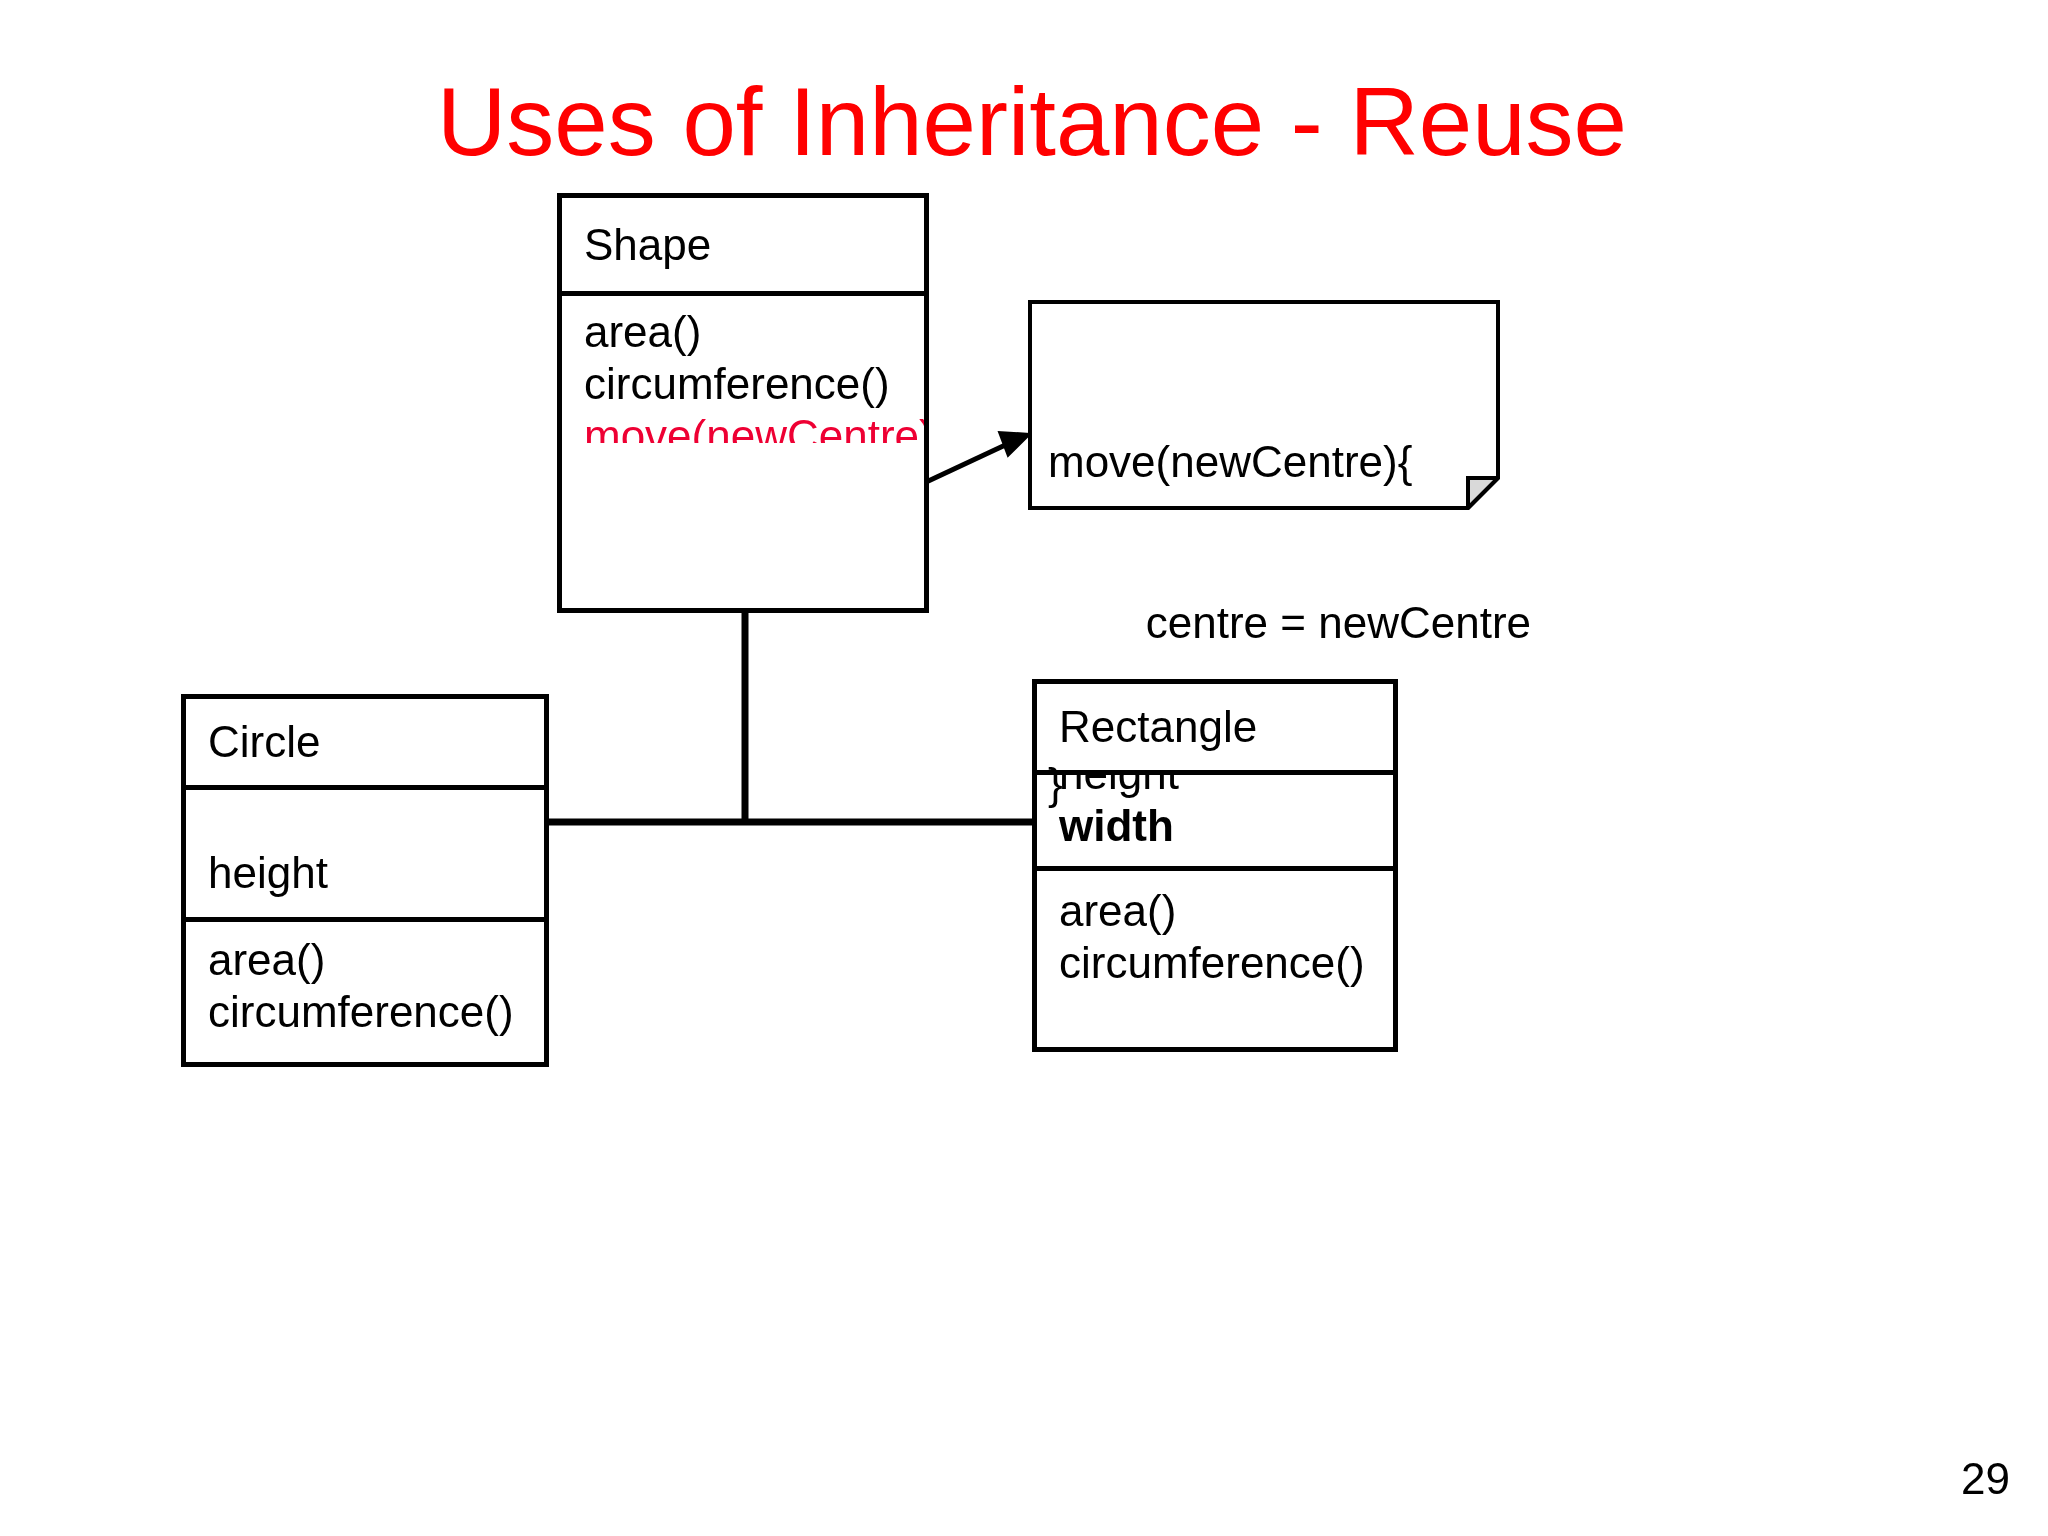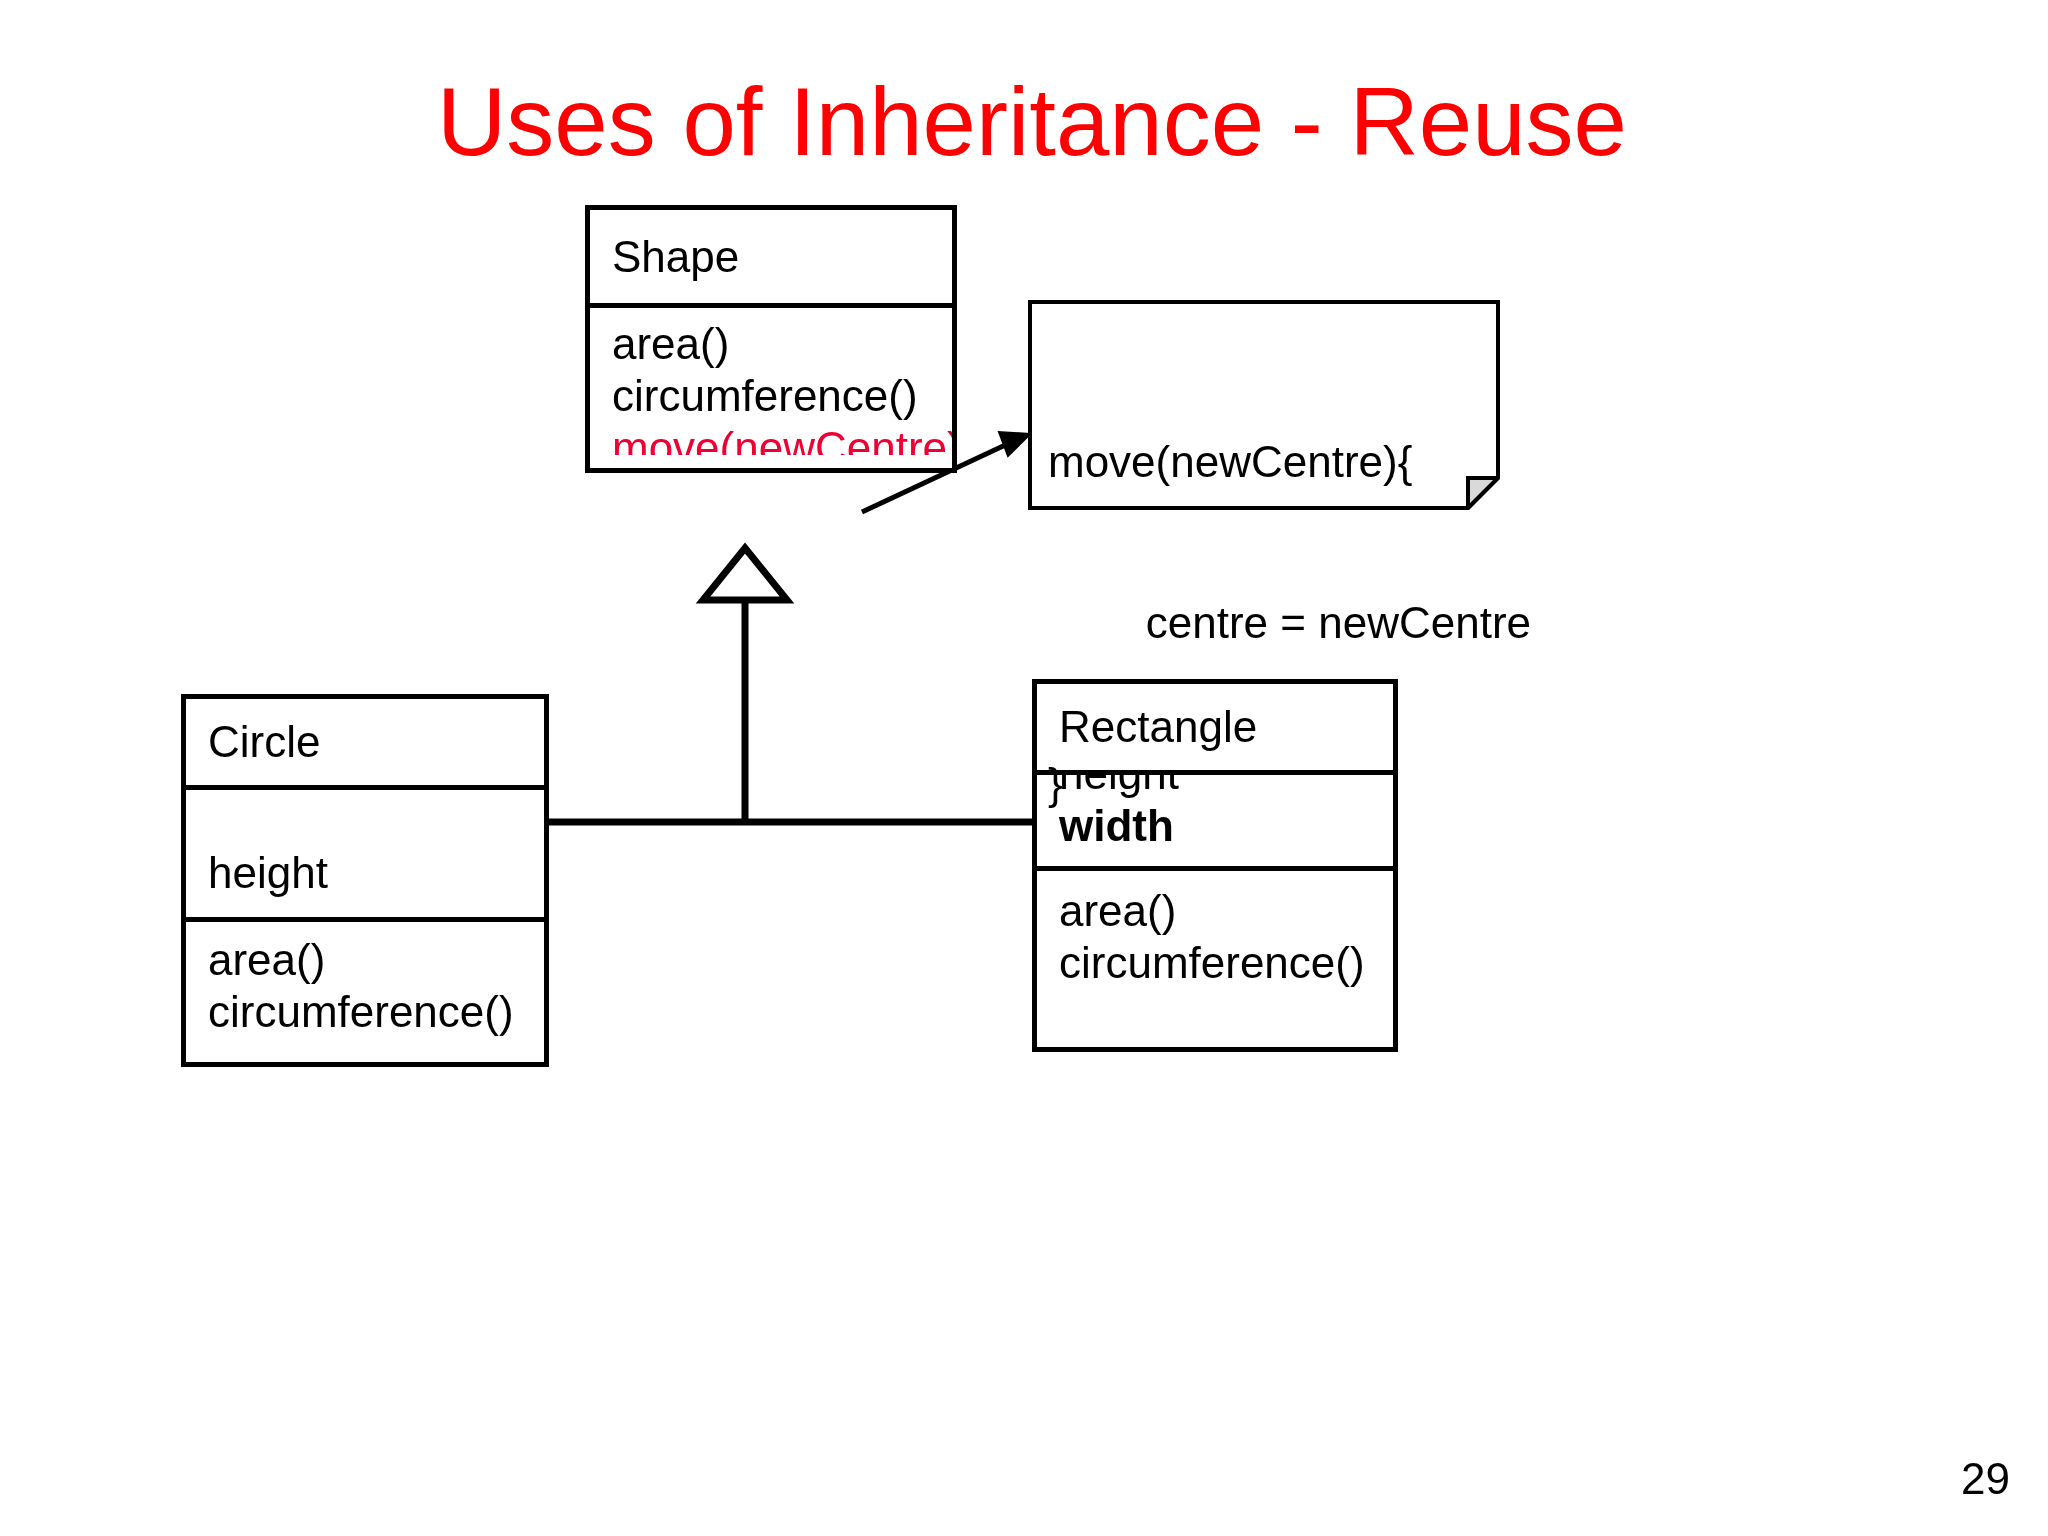--- a/index.html
+++ b/index.html
@@ -63,21 +63,21 @@
     justify-content: flex-start;
   }
   .member-line {
     white-space: nowrap;
   }
   .member-line.accent {
     color: #ee0033;
   }
 
   
-  #class-shape       { left: 585px;  top: 193px;  width: 372px;  height: 268px; margin-top: 12px; }
+  #class-shape       { left: 557px;  top: 193px;  width: 372px;  height: 420px; }
   #class-shape .c-name    { height: 93px; }
   #class-shape .c-attrs   { height: 110px; padding-bottom: 12px; }
   #class-shape .c-ops     { height: 152px; padding-top: 10px; }
 
   #class-circle      { left: 181px;  top: 694px;  width: 368px;  height: 373px; }
   #class-circle .c-name   { height: 86px; }
   #class-circle .c-attrs  { height: 132px; padding-bottom: 18px; }
   #class-circle .c-ops    { height: 150px; padding-top: 12px; }
 
   #class-rectangle   { left: 1032px; top: 679px;  width: 366px;  height: 373px; }

